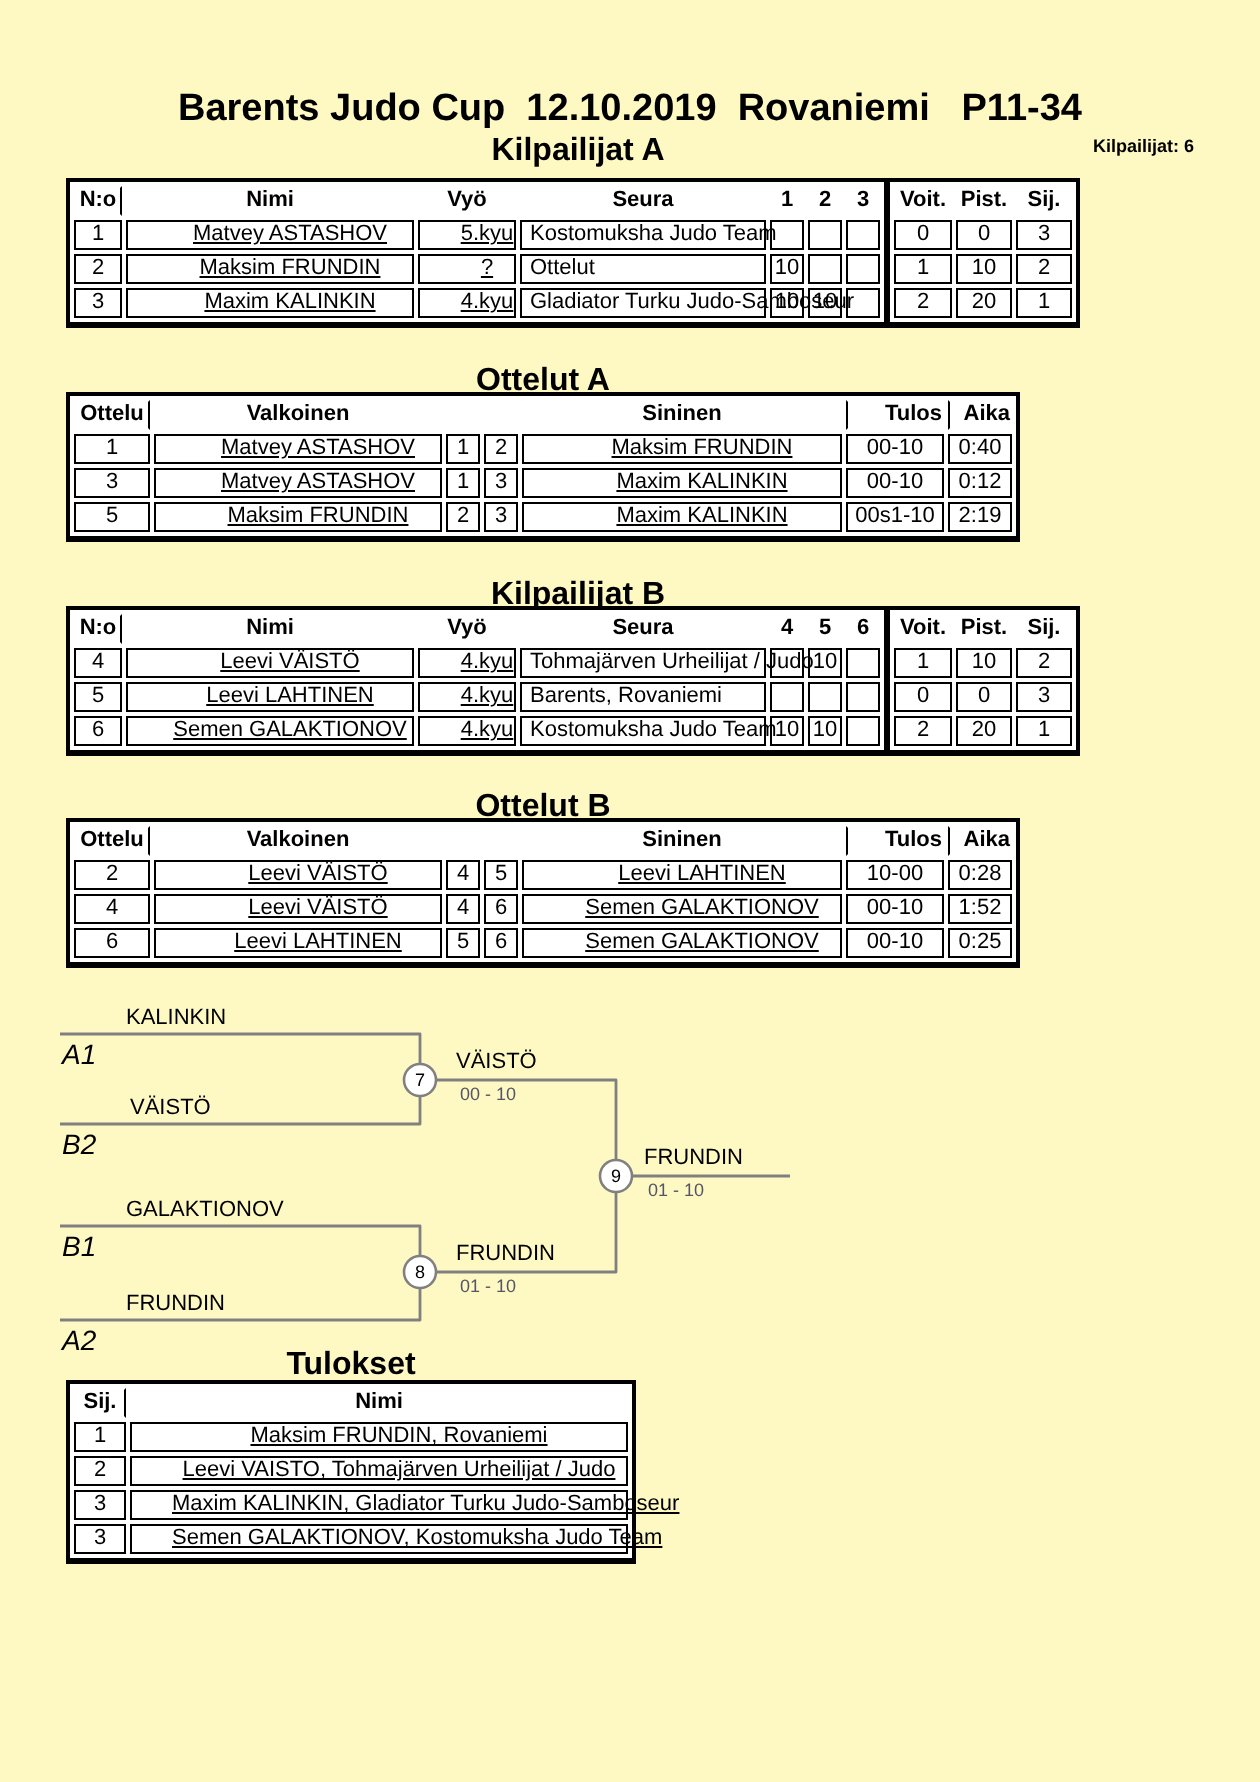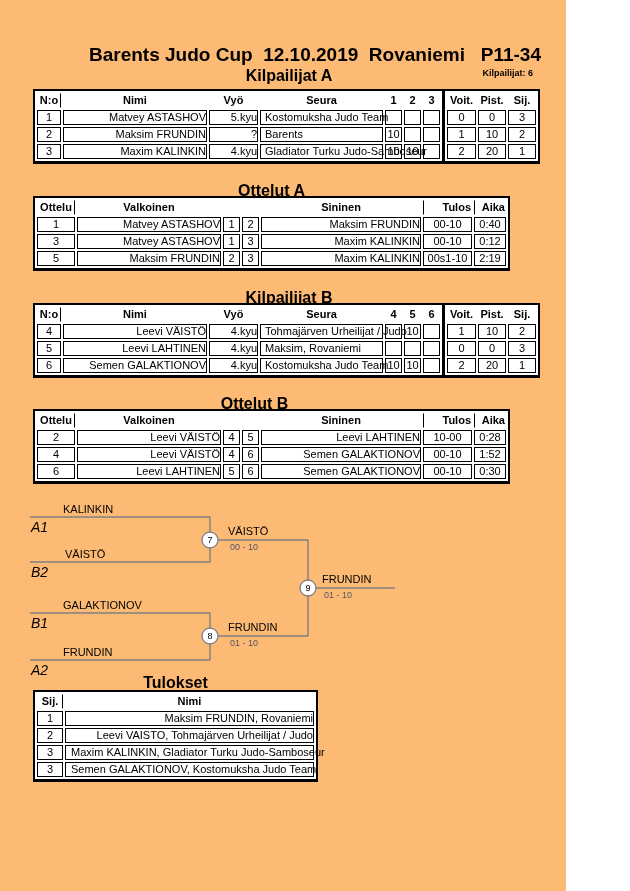--- a/index.html
+++ b/index.html
@@ -1,32 +1,32 @@
 <!DOCTYPE html>
 <html><head>
 <meta charset="utf-8">
 <style>
   html,body{margin:0;padding:0;background:#fff;}
-  .page{position:relative;width:566px;height:891px;background:#fdba74;overflow:hidden;
+  .page{position:relative;width:630px;height:891px;background:#fef9c3;overflow:hidden;
         font-family:"Liberation Sans",sans-serif;color:#000;}
   .abs{position:absolute;}
   .title{font-size:19px;font-weight:bold;text-align:center;white-space:pre;width:630px;left:0;top:44px;}
   .heading{font-size:16px;font-weight:bold;text-align:center;}
   .small-note{font-size:9px;}
   .tbl{display:flex;}
   .grid{display:grid;gap:2px;padding:2px;background:#fff;border:2px solid #000;border-bottom-width:3px;}
   .grid.gleft{border-right-width:1px;}
   .grid.gright{border-left-width:2px;}
   .hc{border:1px solid transparent;font-size:11px;font-weight:bold;line-height:13px;text-align:center;
       white-space:nowrap;}
   .hbr{border-right-color:#000;}
   .hbl{border-left-color:#000;text-align:right;}
   .bc{border:1px solid #000;font-size:11px;line-height:13px;background:transparent;white-space:nowrap;}
   .num{text-align:center;}
-  .lft{text-align:right;padding-left:5px;}
+  .lft{text-align:center;padding-left:20px;text-decoration:underline;}
   .club{text-align:left;padding-left:4px;overflow:visible;}
   .bname{font-size:11px;white-space:nowrap;margin-left:27px;}
   .bseed{font-size:14px;white-space:nowrap;font-style:italic;}
   .bwin{font-size:11px;white-space:nowrap;}
   .bscore{font-size:9px;color:#556;white-space:nowrap;}
   .bnum{font-size:9px;width:16px;height:14px;line-height:14px;text-align:center;}
   svg{pointer-events:none;}
 </style>
 </head>
 <body>
@@ -51,21 +51,21 @@
       <div class="bc lft">Matvey ASTASHOV</div>
       <div class="bc lft">5.kyu</div>
       <div class="bc club">Kostomuksha Judo Team</div>
       <div class="bc num"></div>
       <div class="bc num"></div>
       <div class="bc num"></div>
 
       <div class="bc num">2</div>
       <div class="bc lft">Maksim FRUNDIN</div>
       <div class="bc lft">?</div>
-      <div class="bc club">Barents</div>
+      <div class="bc club">Ottelut</div>
       <div class="bc num">10</div>
       <div class="bc num"></div>
       <div class="bc num"></div>
 
       <div class="bc num">3</div>
       <div class="bc lft">Maxim KALINKIN</div>
       <div class="bc lft">4.kyu</div>
       <div class="bc club">Gladiator Turku Judo-Samboseur</div>
       <div class="bc num">10</div>
       <div class="bc num">10</div>
@@ -137,21 +137,21 @@
       <div class="bc lft">Leevi VÄISTÖ</div>
       <div class="bc lft">4.kyu</div>
       <div class="bc club">Tohmajärven Urheilijat / Judo</div>
       <div class="bc num"></div>
       <div class="bc num">10</div>
       <div class="bc num"></div>
 
       <div class="bc num">5</div>
       <div class="bc lft">Leevi LAHTINEN</div>
       <div class="bc lft">4.kyu</div>
-      <div class="bc club">Maksim, Rovaniemi</div>
+      <div class="bc club">Barents, Rovaniemi</div>
       <div class="bc num"></div>
       <div class="bc num"></div>
       <div class="bc num"></div>
 
       <div class="bc num">6</div>
       <div class="bc lft">Semen GALAKTIONOV</div>
       <div class="bc lft">4.kyu</div>
       <div class="bc club">Kostomuksha Judo Team</div>
       <div class="bc num">10</div>
       <div class="bc num">10</div>
@@ -166,21 +166,21 @@
       <div class="bc num">2</div>
       <div class="bc num">0</div>
       <div class="bc num">0</div>
       <div class="bc num">3</div>
       <div class="bc num">2</div>
       <div class="bc num">20</div>
       <div class="bc num">1</div>
     </div>
   </div>
 
-  <div class="abs heading" style="left:16px;top:395px;width:477px;">Ottelut B</div>
+  <div class="abs heading" style="left:33px;top:395px;width:477px;">Ottelut B</div>
   <div class="abs grid" style="left:33px;top:409px;grid-template-columns:38px 144px 17px 17px 160px 49px 32px;">
     <div class="hc hbr">Ottelu</div>
     <div class="hc">Valkoinen</div>
     <div class="hc"></div>
     <div class="hc"></div>
     <div class="hc">Sininen</div>
     <div class="hc hbl">Tulos</div>
     <div class="hc hbl">Aika</div>
 
     <div class="bc num">2</div>
@@ -198,21 +198,21 @@
     <div class="bc lft">Semen GALAKTIONOV</div>
     <div class="bc num">00-10</div>
     <div class="bc num">1:52</div>
 
     <div class="bc num">6</div>
     <div class="bc lft">Leevi LAHTINEN</div>
     <div class="bc num">5</div>
     <div class="bc num">6</div>
     <div class="bc lft">Semen GALAKTIONOV</div>
     <div class="bc num">00-10</div>
-    <div class="bc num">0:30</div>
+    <div class="bc num">0:25</div>
   </div>
 
   <svg class="abs" style="left:0;top:0;" width="630" height="891">
     <g fill="none" stroke="#808080" stroke-width="1.4" stroke-linejoin="round">
       <path d="M30,517 H210 V562 H30"></path>
       <path d="M210,540 H308 V588"></path>
       <path d="M30,613 H210 V660 H30"></path>
       <path d="M210,636 H308 V588"></path>
       <path d="M308,588 H395"></path>
     </g>

